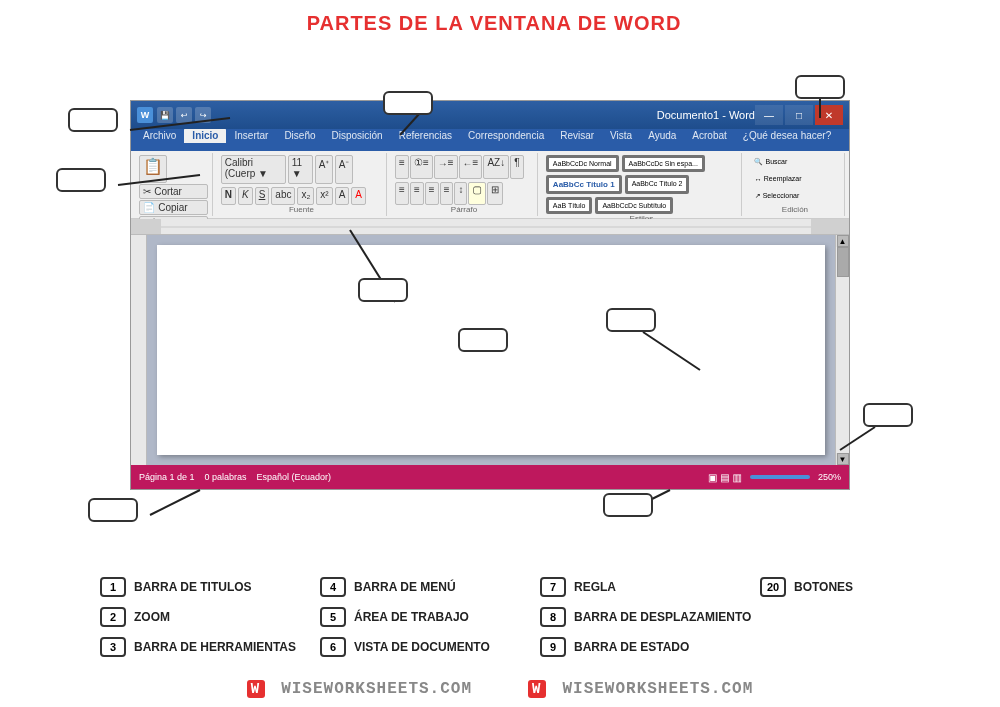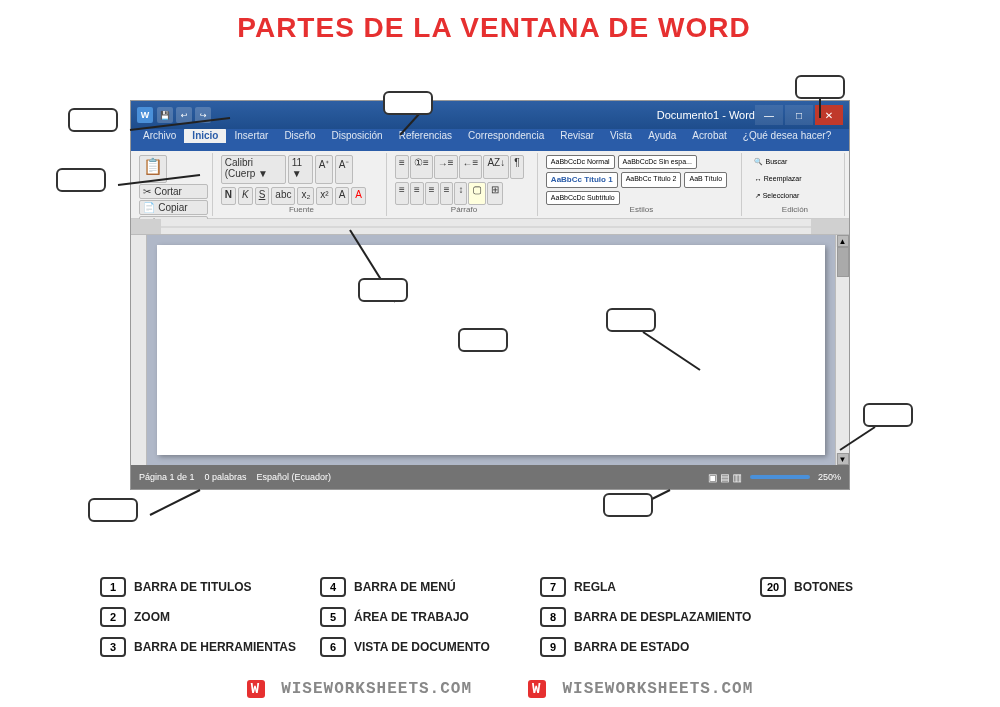--- a/index.html
+++ b/index.html
@@ -7,21 +7,21 @@
       background: #fff;
       font-family: Arial, sans-serif;
       width: 1000px;
       height: 707px;
       overflow: hidden;
       position: relative;
     }
 
     .page-title {
       text-align: center;
-      font-size: 28px;
+      font-size: 20px;
       font-weight: bold;
       color: #e63030;
       padding: 12px 12px 6px 0;
       letter-spacing: 1px;
     }
 
     
     .word-window {
       position: absolute;
       top: 100px;
@@ -158,21 +158,21 @@
     .doc-page {
       background: white;
       width: 100%;
       height: 100%;
       box-shadow: 2px 2px 5px rgba(0,0,0,0.3);
     }
 
     
     .status-bar {
       height: 24px;
-      background: #737373;
+      background: #be185d;
       display: flex;
       align-items: center;
       padding: 0 8px;
       font-size: 9px;
       color: white;
       justify-content: space-between;
     }
     .status-right {
       display: flex; gap: 8px; align-items: center;
     }
@@ -247,21 +247,21 @@
       letter-spacing: 2px;
       font-family: Liberation Mono, monospace;
     }
 
     
     .styles-area {
       display: flex; gap: 3px; flex-wrap: wrap; flex: 1;
     }
     .style-item {
       font-size: 7px; padding: 2px 4px;
-      border: 1px solid #737373; background: #fff;
+      border: 3px solid #737373; background: #fff;
       border-radius: 2px; min-width: 35px; text-align: center;
     }
     .style-item.normal { font-weight: normal; }
     .style-item.heading1 { color: #2a5ca8; font-weight: bold; font-size: 8px; }
   </style>
 </head>
 <body>
 
 <div class="page-title">PARTES DE LA VENTANA DE WORD</div>
 

